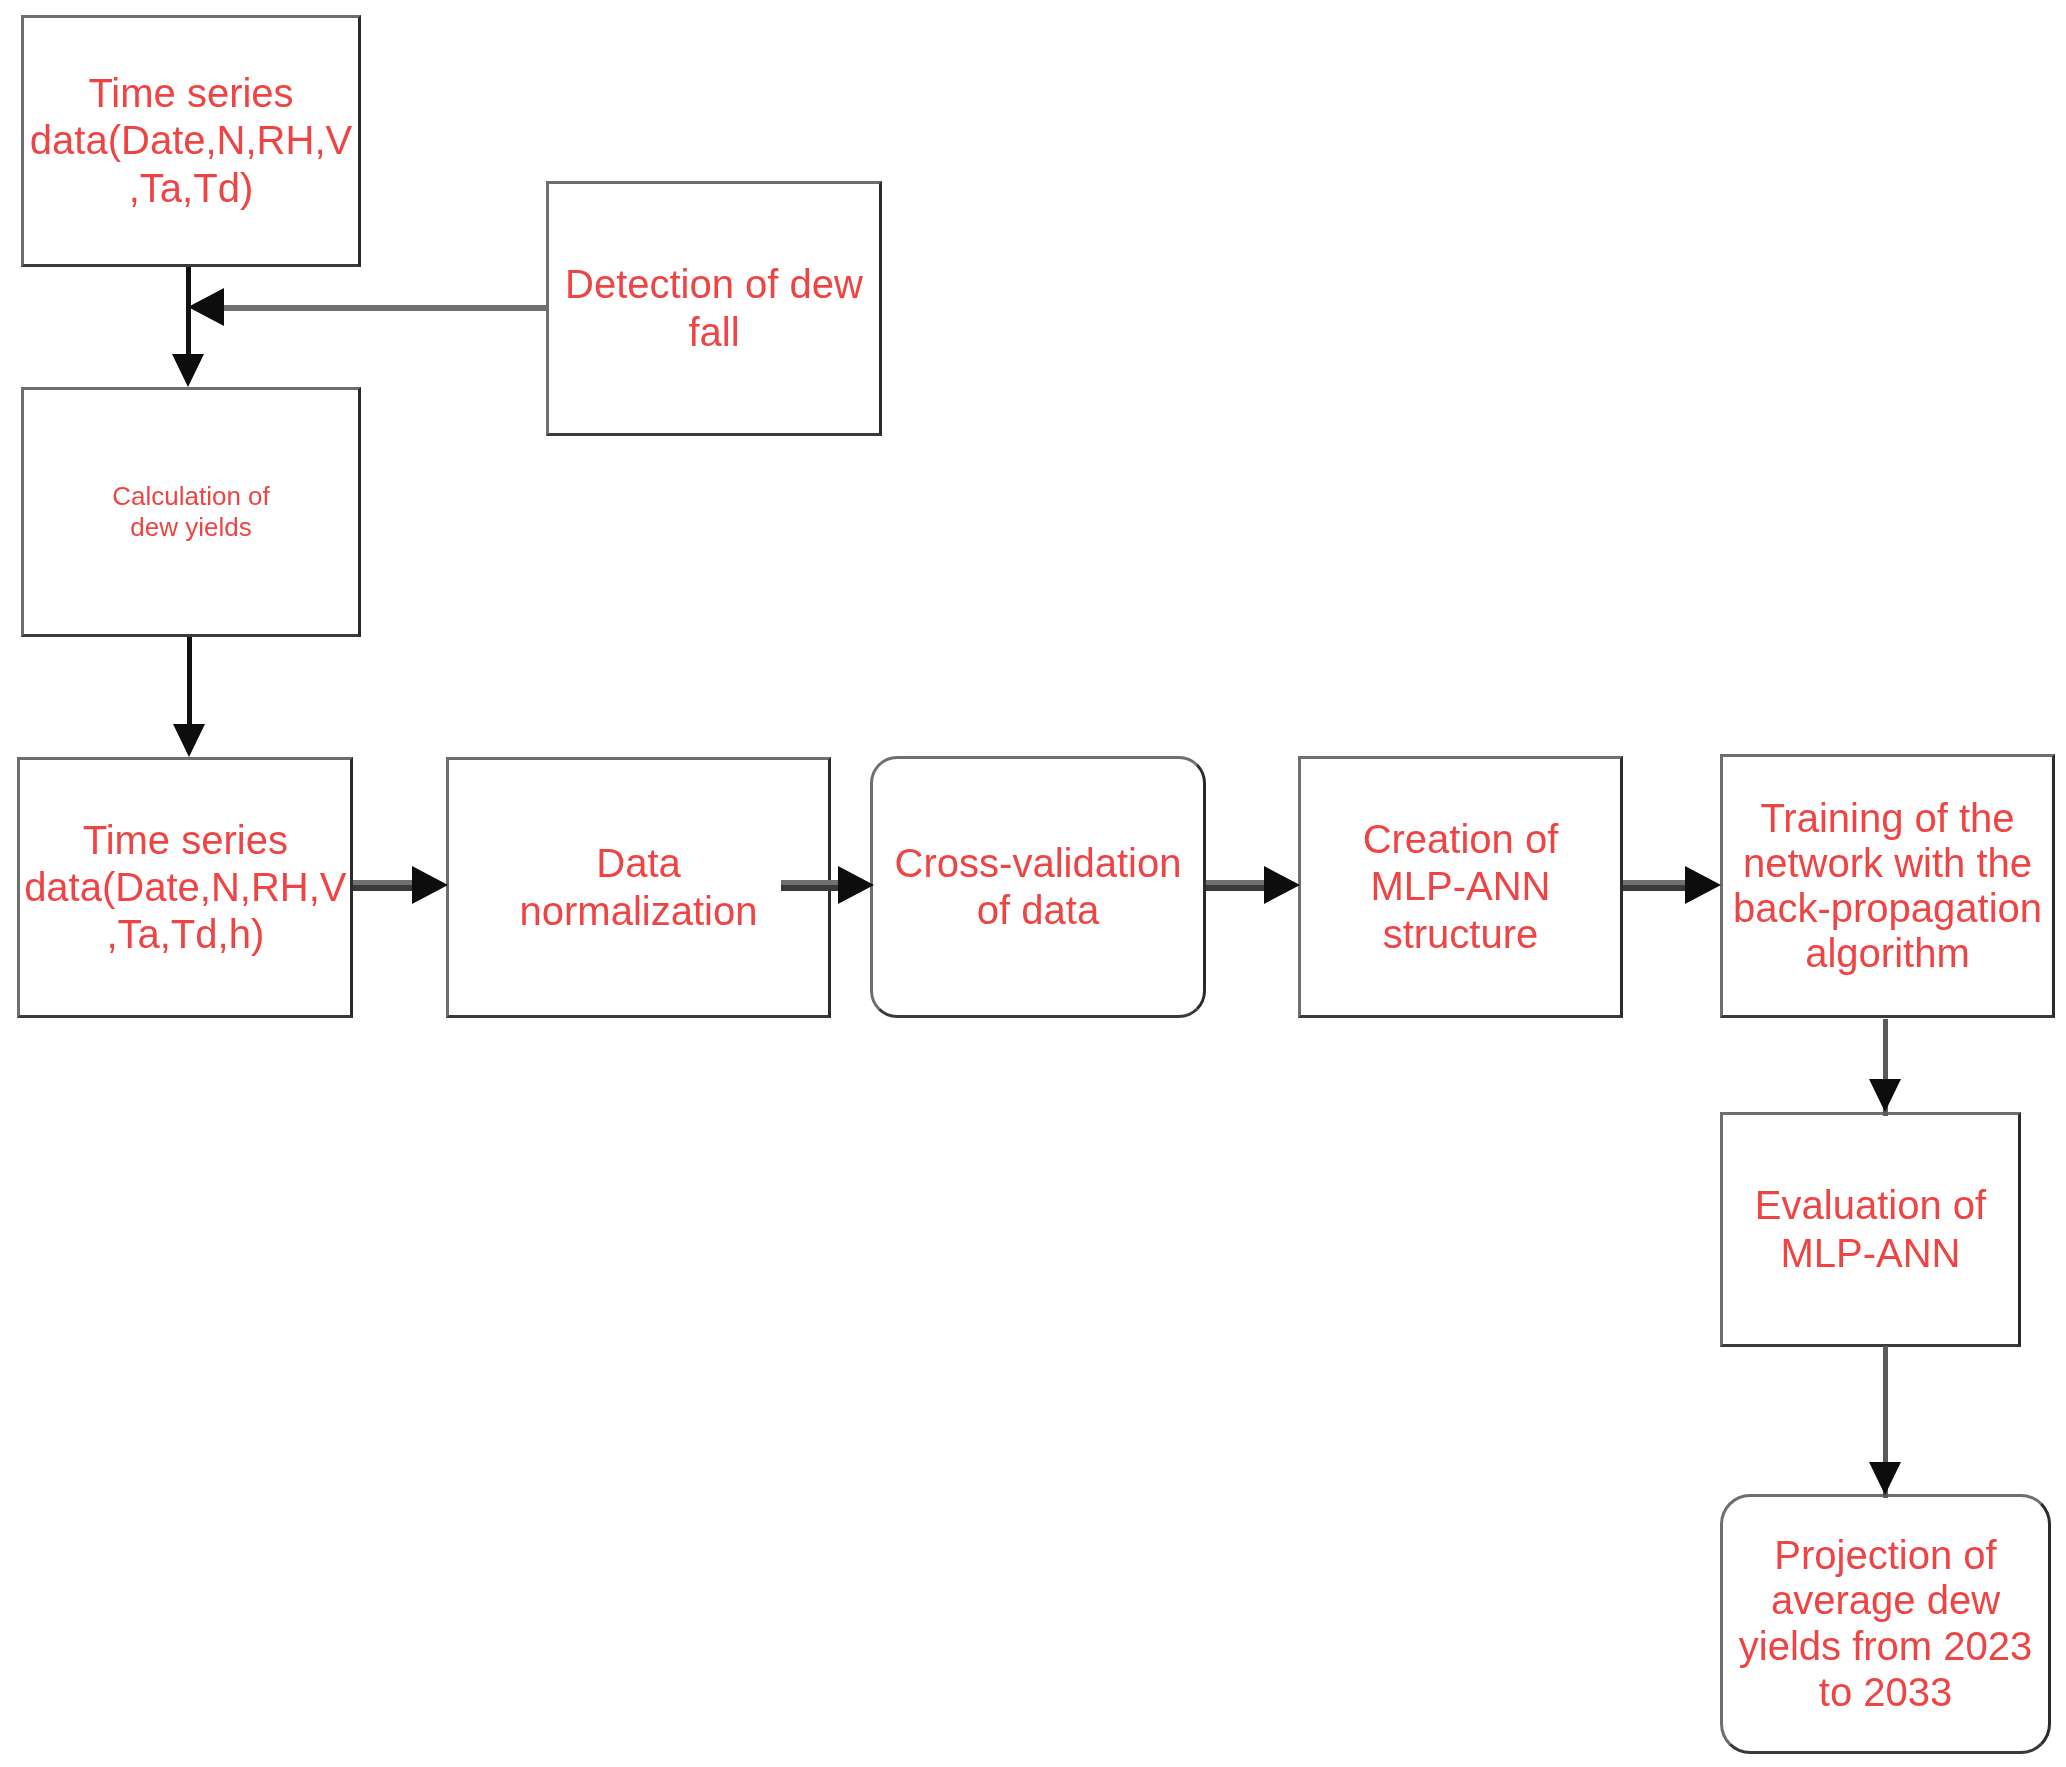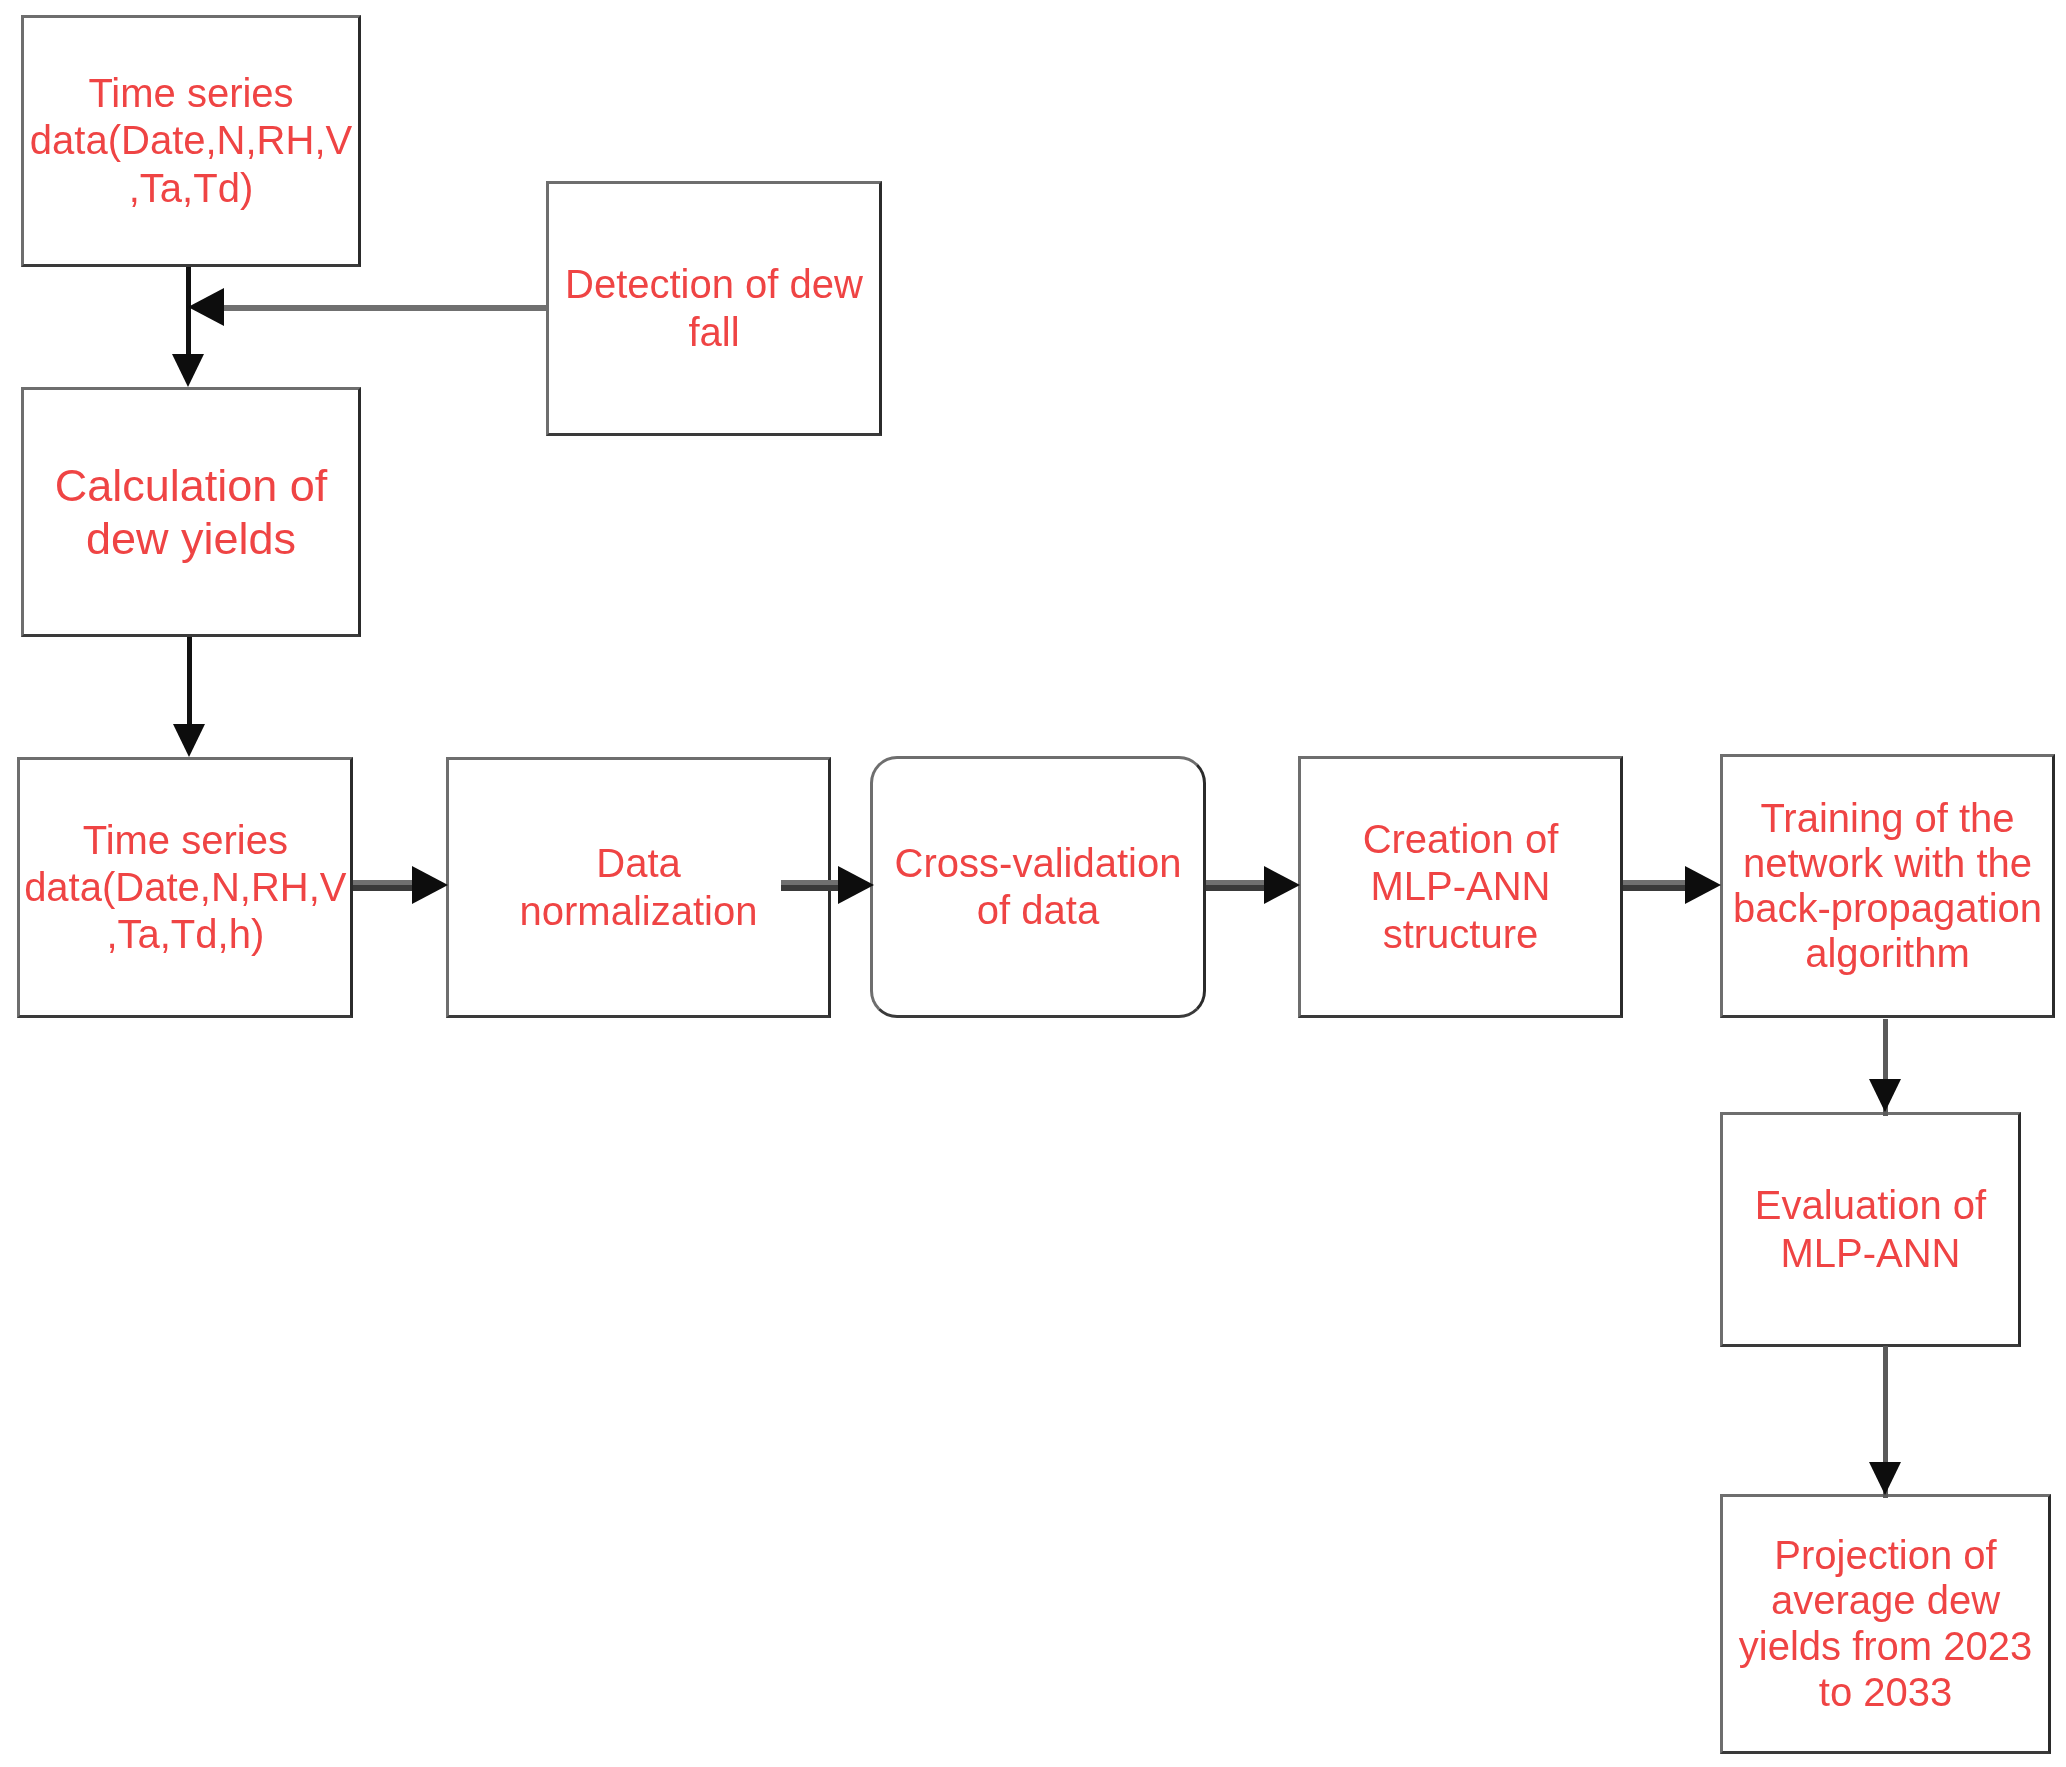--- a/index.html
+++ b/index.html
@@ -31,28 +31,28 @@
     padding: 0 1.4px;
   }
   .node .label {
     display: block;
     width: 100%;
     white-space: pre-line;
   }
   
   #n-timeseries-raw   { left: 21px;   top: 15px;   width: 340px; height: 252px; font-size: 40px; }
   #n-detection        { left: 546px;  top: 181px;  width: 336px; height: 255px; font-size: 40px; }
-  #n-calculation      { left: 21px;   top: 387px;  width: 340px; height: 250px; font-size: 45px; }
+  #n-calculation      { left: 21px;   top: 387px;  width: 340px; height: 250px; font-size: 26px; }
   #n-timeseries-h     { left: 17.3px;   top: 757px; width: 336px; height: 261px; font-size: 40px; }
   #n-normalization    { left: 446px;  top: 757px; width: 385px; height: 261px; font-size: 40px; }
   #n-crossvalidation  { left: 870px; top: 756px; width: 336px; height: 262px; font-size: 40px; border-radius: 27px; }
   #n-creation         { left: 1298px; top: 756px; width: 325px; height: 262px; font-size: 40px; }
   #n-training         { left: 1720px; top: 754px; width: 335px; height: 264px; font-size: 40px; line-height: 1.12; }
   #n-evaluation       { left: 1720px; top: 1112px; width: 301px; height: 235px; font-size: 40px; }
-  #n-projection       { left: 1720px; top: 1494px; width: 331px; height: 260px; font-size: 40px; line-height: 1.14; }
+  #n-projection       { left: 1720px; top: 1494px; width: 331px; height: 260px; font-size: 40px; line-height: 1.14; border-radius: 30px; }
 
   
   .conn { position: absolute; }
   .vline { position: absolute; width: 4.8px; background: #111111; }
   .hline { position: absolute; height: 5.5px; background: #707070; }
   .hline-dark { position: absolute; height: 6.2px; background: #3a3a3a; }
 
   .arrow-down {
     position: absolute;
     width: 0; height: 0;

